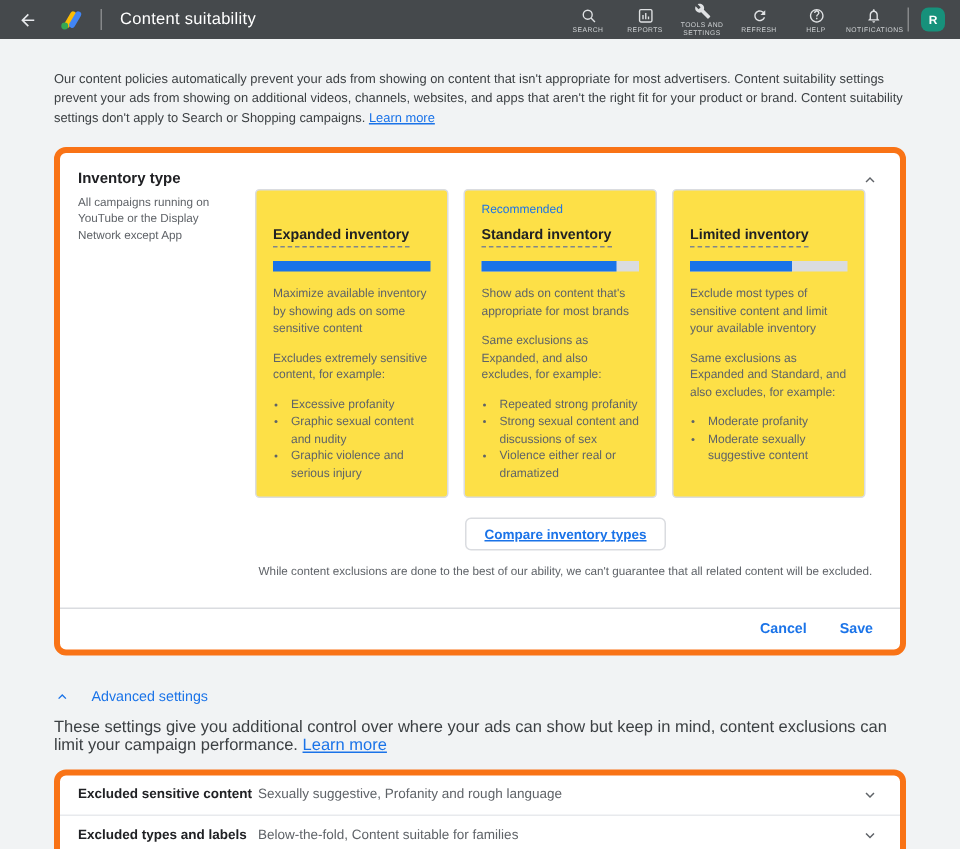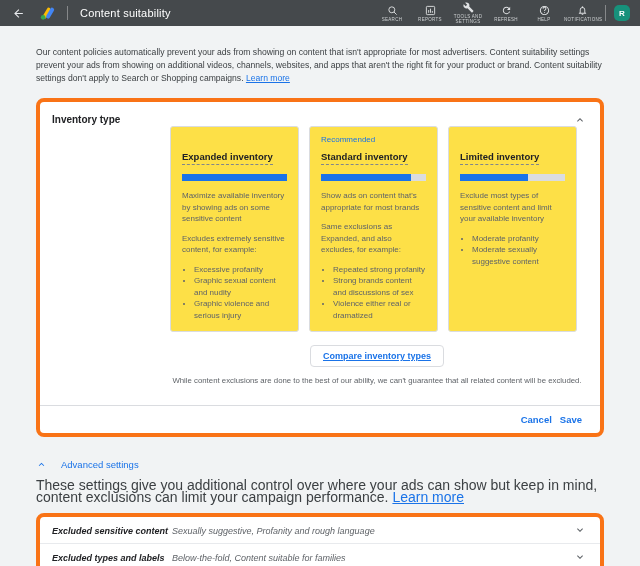--- a/index.html
+++ b/index.html
@@ -68,36 +68,36 @@
   .compare-wrap { display:flex; justify-content:center; margin-top:13px; }
   .compare-btn {
     background:#fff; border:1px solid #dadce0; border-radius:4px;
     color:#1a73e8; font-size:9px; font-weight:bold; padding:5px 12px; cursor:pointer;
     font-family:"Liberation Sans", sans-serif;
     text-decoration:underline;
   }
   .disclaimer { text-align:center; font-size:7.8px; color:#5f6368; margin-top:9px; }
   .card1-footer {
     border-top:1px solid #dadce0; margin-top:10px; padding:8px 18px;
-    display:flex; justify-content:flex-end; gap:8px;
+    display:flex; justify-content:flex-end; gap:22px;
   }
   .txtbtn {
     background:none; border:none; color:#1a73e8; font-size:9.5px; font-weight:bold;
     cursor:pointer; font-family:"Liberation Sans", sans-serif; padding:0;
   }
   
   .adv-toggle {
     margin-top:22px; display:flex; align-items:center; gap:14px;
     color:#1a73e8; font-size:9.5px; cursor:pointer; width:fit-content;
   }
-  .adv-desc { margin-top:9px; font-size:14px; line-height:12px; color:#3c4043; }
+  .adv-desc { margin-top:9px; font-size:11px; line-height:12px; color:#3c4043; }
   .rows-card { margin-top:10px; margin-bottom:8px; }
   .setting-row {
-    display:flex; align-items:flex-end; padding:7px 14px 7px 12px;
-    border-bottom:1px solid #e8eaed; cursor:pointer; min-height:24px;font-style:italic;
+    display:flex; align-items:flex-start; padding:7px 14px 7px 12px;
+    border-bottom:1px solid #e8eaed; cursor:pointer; min-height:24px;
   }
   .setting-row:last-child { border-bottom:none; }
   .setting-row .rlabel { flex:0 0 120px; font-size:9px; font-weight:bold; color:#202124; }
   .setting-row .rvalue { flex:1; font-size:9px; color:#5f6368; }
   .setting-row .chev { color:#5f6368; display:flex; align-items:center; }
   svg { display:block; }
 </style>
 </head>
 <body>
 
@@ -186,20 +186,21 @@
     <span class="collapse-btn">
       <span>
         <svg width="12" height="12" viewBox="0 0 24 24" fill="currentColor">
             <path d="M12 8l-6 6 1.41 1.41L12 10.83l4.59 4.58L18 14l-6-6z"></path>
           </svg>
       </span>
     </span>
     <div class="card1-body">
       <div class="leftcol">
         <h2>Inventory type</h2>
+        <div class="sub">All campaigns running on YouTube or the Display Network except App</div>
       </div>
       <div class="rightcol">
 
         <div class="opt-row">
 
           <div class="opt-card">
             <div class="opt-badge"></div>
             <div class="opt-title">Expanded inventory</div>
             <div class="opt-bar">
                 <div class="fill" style="width: 100%;"></div>
@@ -216,32 +217,33 @@
           <div class="opt-card">
             <div class="opt-badge">Recommended</div>
             <div class="opt-title">Standard inventory</div>
             <div class="opt-bar">
                 <div class="fill" style="width: 86%;"></div>
               </div>
             <p>Show ads on content that's appropriate for most brands</p>
             <p>Same exclusions as Expanded, and also excludes, for example:</p>
             <ul>
               <li>Repeated strong profanity</li>
-              <li>Strong brands content and discussions of sex</li>
+              <li>Strong sexual content and discussions of sex</li>
               <li>Violence either real or dramatized</li>
             </ul>
           </div>
 
           <div class="opt-card">
             <div class="opt-badge"></div>
             <div class="opt-title">Limited inventory</div>
             <div class="opt-bar">
                 <div class="fill" style="width: 65%;"></div>
               </div>
             <p>Exclude most types of sensitive content and limit your available inventory</p>
+            <p>Same exclusions as Expanded and Standard, and also excludes, for example:</p>
             <ul>
               <li>Moderate profanity</li>
               <li>Moderate sexually suggestive content</li>
             </ul>
           </div>
 
         </div>
 
         <div class="compare-wrap">
           <button class="compare-btn">Compare inventory types</button>

